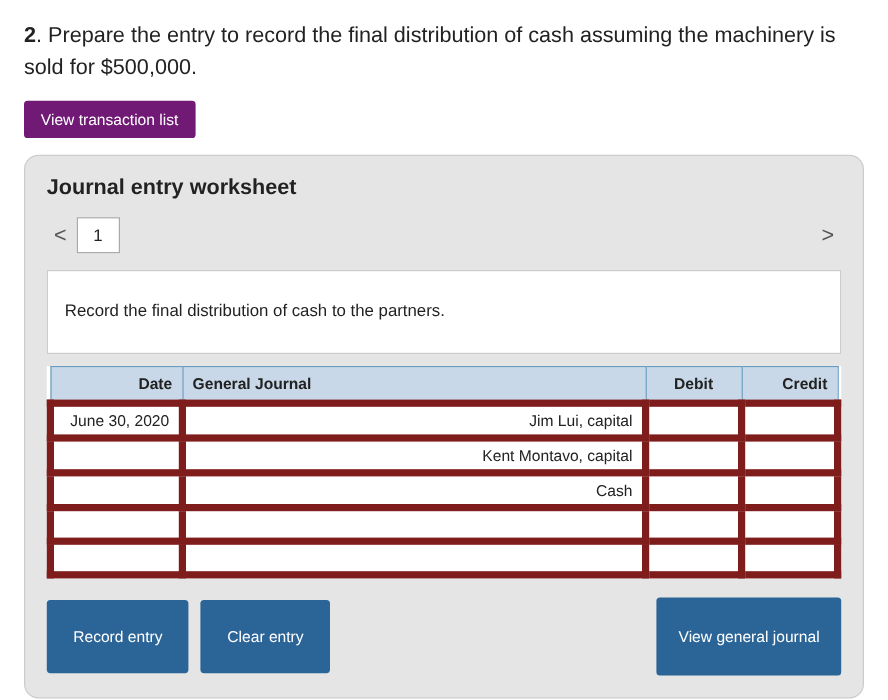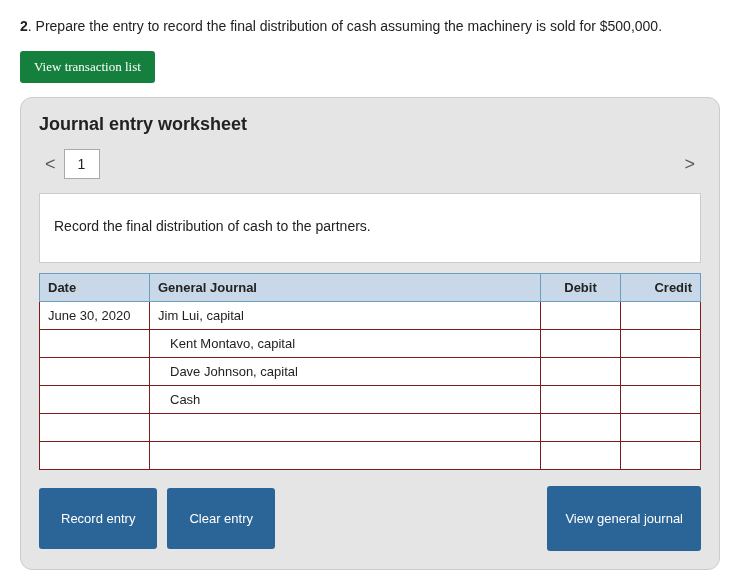--- a/index.html
+++ b/index.html
@@ -6,35 +6,34 @@
     body {
       font-family: Arial, sans-serif;
       font-size: 14px;
       background: #fff;
       color: #222;
       width: 740px;
       min-height: 583px;
       padding: 16px 20px;
     }
     .question-text {
-      font-size: 14px;
+      font-size: 18px;
       margin-bottom: 14px;
       line-height: 1.5;
     }
     .btn-view-transaction {
-      background: #15803d;
+      background: #701a75;
       color: #fff;
       border: none;
       padding: 8px 14px;
       font-size: 13px;
       border-radius: 3px;
       cursor: pointer;
       margin-bottom: 14px;
       display: inline-block;
-      font-family: Liberation Serif, serif;
     }
     .worksheet-container {
       border: 1px solid #ccc;
       background: #e5e5e5;
       padding: 16px 18px 18px 18px;
       border-radius: 12px;
     }
     .worksheet-title {
       font-size: 18px;
       font-weight: bold;
@@ -84,30 +83,31 @@
       background: #fff;
     }
     thead tr th {
       background: #c8d8e8;
       border: 1px solid #6a9ec0;
       padding: 6px 8px;
       text-align: center;
       font-weight: bold;
       font-size: 13px;
     }
-    thead tr th.date-col { width: 110px; text-align: left; }
+    thead tr th.date-col { width: 110px; text-align: right; }
     thead tr th.gj-col { text-align: left; }
     thead tr th.debit-col { width: 80px; text-align: center; }
     thead tr th.credit-col { width: 80px; text-align: right; }
     tbody tr td {
-      border: 1px solid #7f1d1d;
+      border: 6px solid #7f1d1d;
       padding: 4px 8px;
       font-size: 13px;
       height: 28px;
       vertical-align: middle;
+      text-align: right;
     }
     tbody tr td.date-cell { width: 110px; }
     tbody tr td.gj-cell { }
     tbody tr td.debit-cell { width: 80px; }
     tbody tr td.credit-cell { width: 80px; }
     .gj-indent { padding-left: 20px; }
     .buttons-row {
       display: flex;
       align-items: center;
       margin-top: 16px;
@@ -178,26 +178,20 @@
           <td class="credit-cell"></td>
         </tr>
         <tr>
           <td class="date-cell"></td>
           <td class="gj-cell gj-indent">Kent Montavo, capital</td>
           <td class="debit-cell"></td>
           <td class="credit-cell"></td>
         </tr>
         <tr>
           <td class="date-cell"></td>
-          <td class="gj-cell gj-indent">Dave Johnson, capital</td>
-          <td class="debit-cell"></td>
-          <td class="credit-cell"></td>
-        </tr>
-        <tr>
-          <td class="date-cell"></td>
           <td class="gj-cell gj-indent">Cash</td>
           <td class="debit-cell"></td>
           <td class="credit-cell"></td>
         </tr>
         <tr>
           <td class="date-cell"></td>
           <td class="gj-cell"></td>
           <td class="debit-cell"></td>
           <td class="credit-cell"></td>
         </tr>

